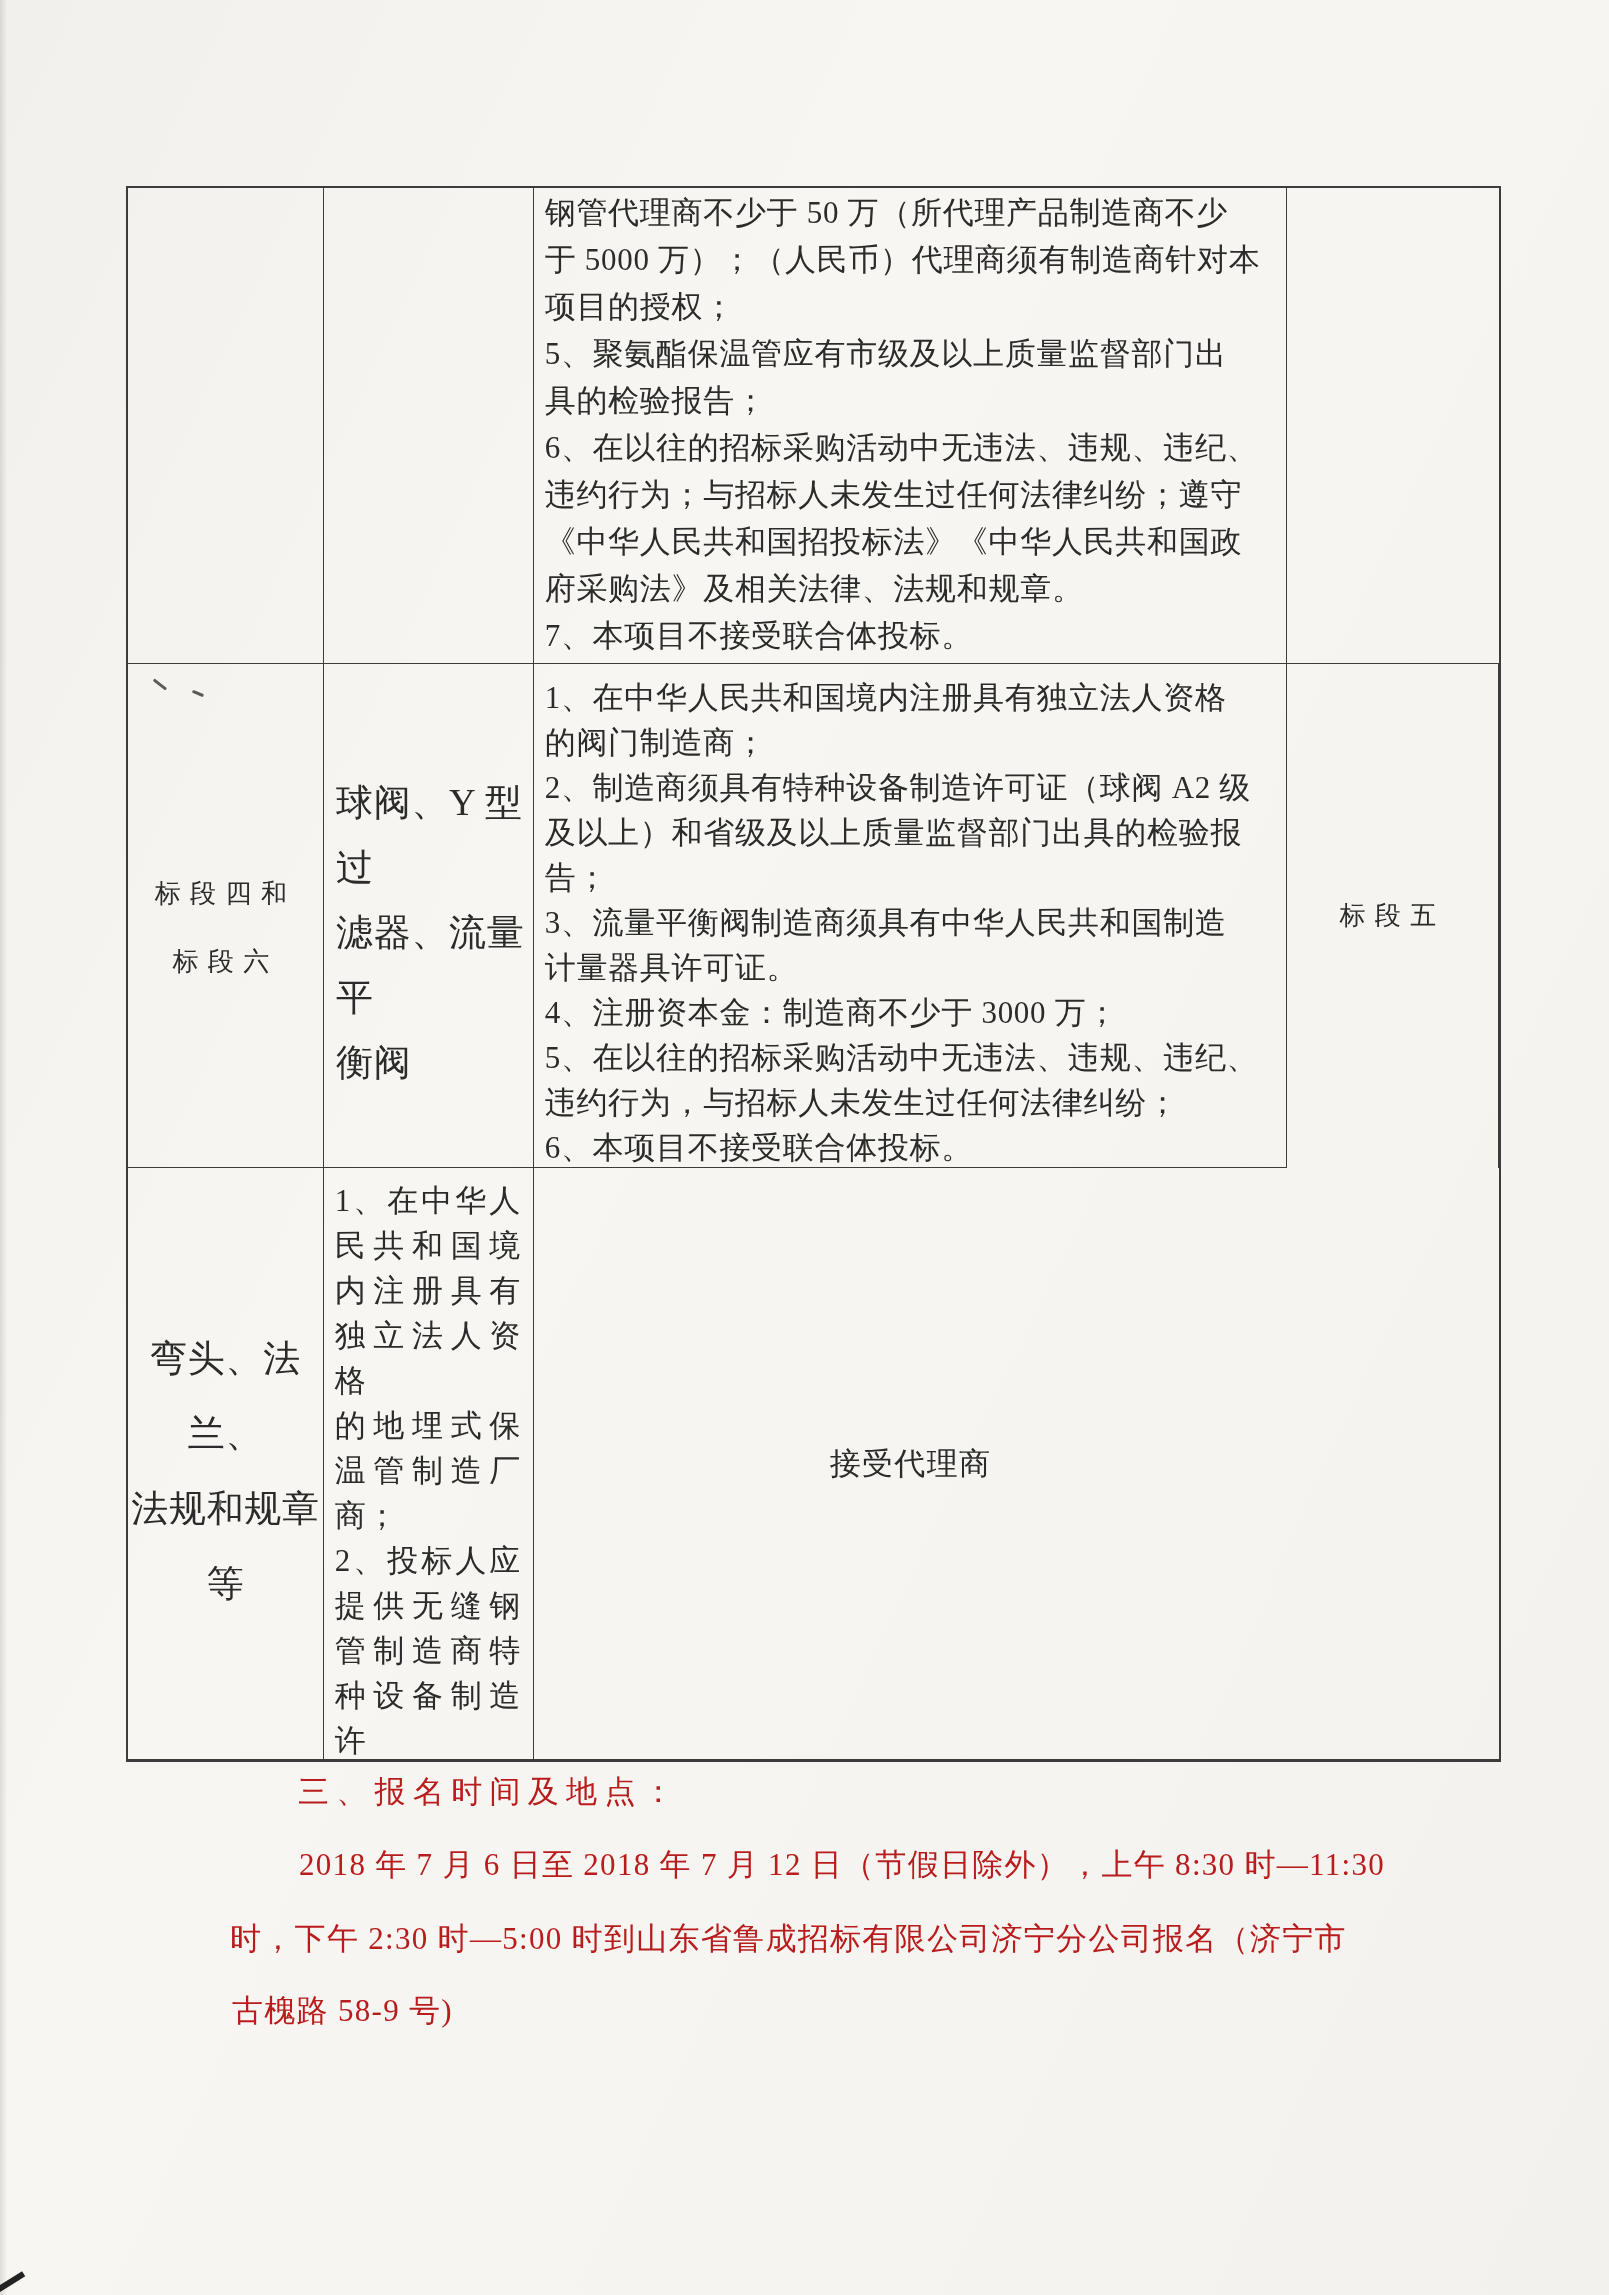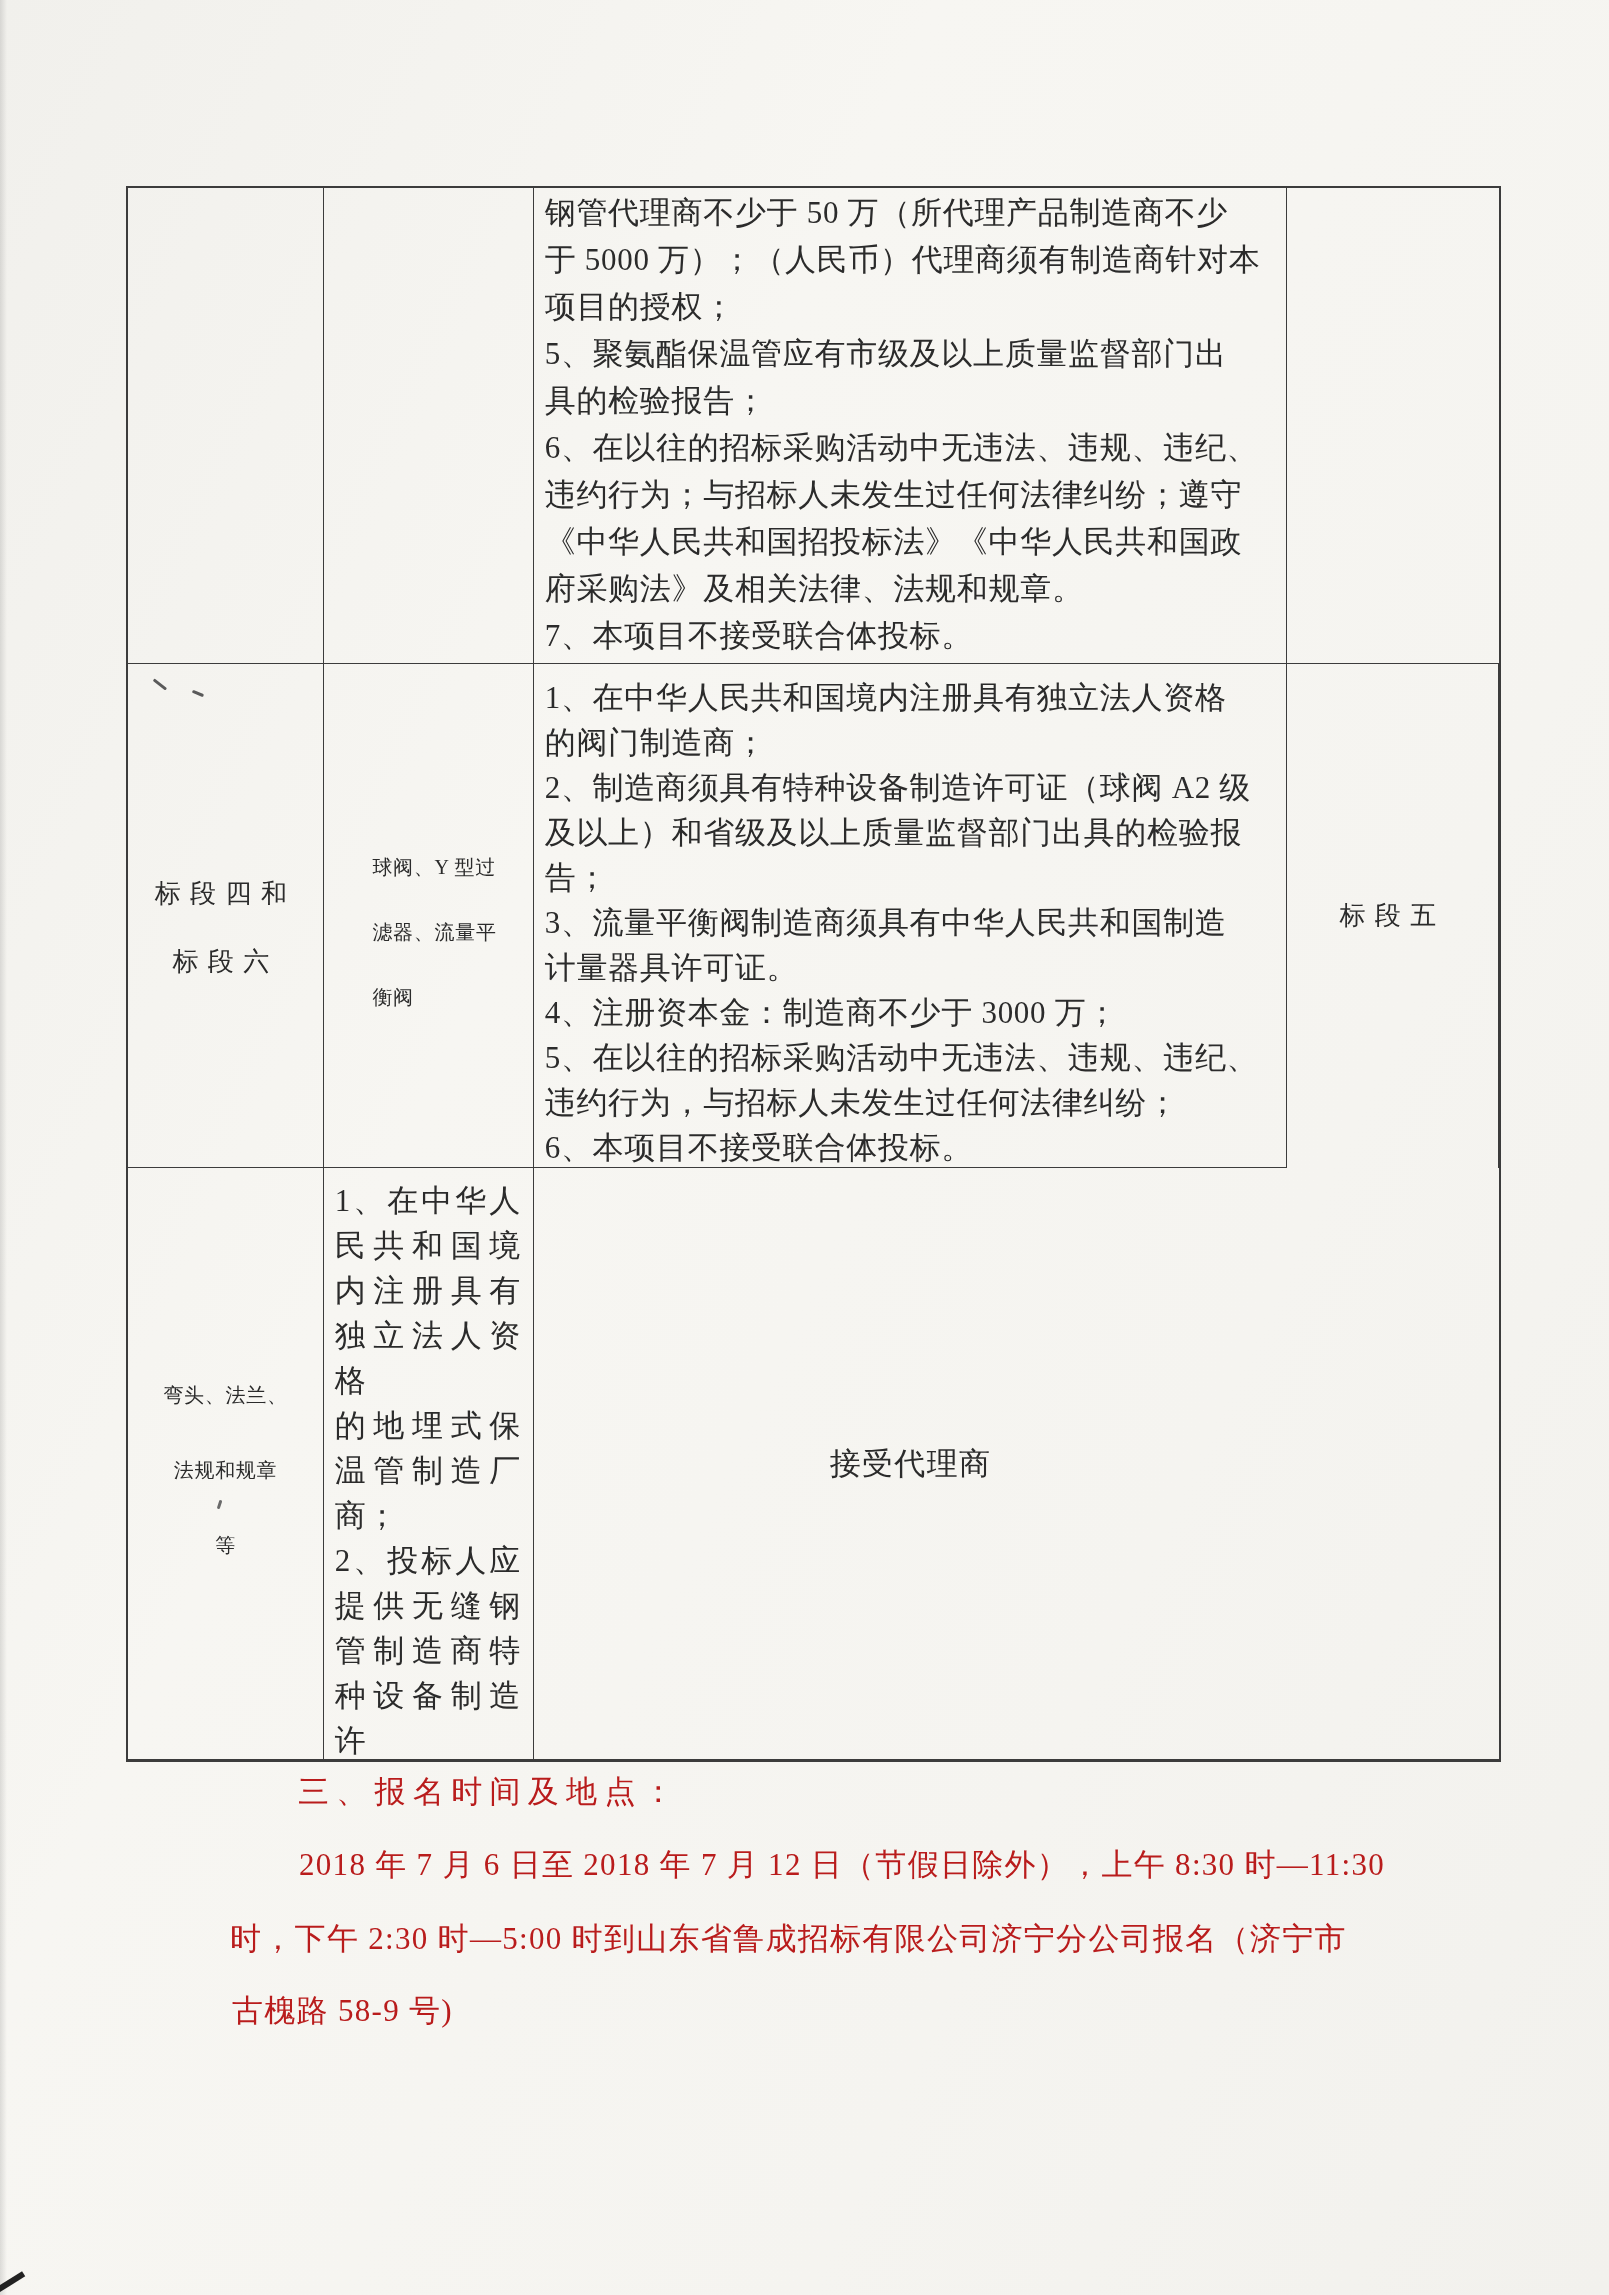--- a/index.html
+++ b/index.html
@@ -65,21 +65,21 @@
   .lot {
     font-size: 26px;
     line-height: 68px;
     letter-spacing: 9.4px;
     text-align: center;
     white-space: pre-line;
   }
   .r2 .lot { transform: translateY(12px); }
   
   .items {
-    font-size: 20px;
+    font-size: 37px;
     white-space: pre-line;
     letter-spacing: 0.7px;
   }
   .r2 .items {
     line-height: 65px;
     text-align: left;
     padding-left: 12px;
     transform: translateY(17.4px);
   }
   .r3 .items {

